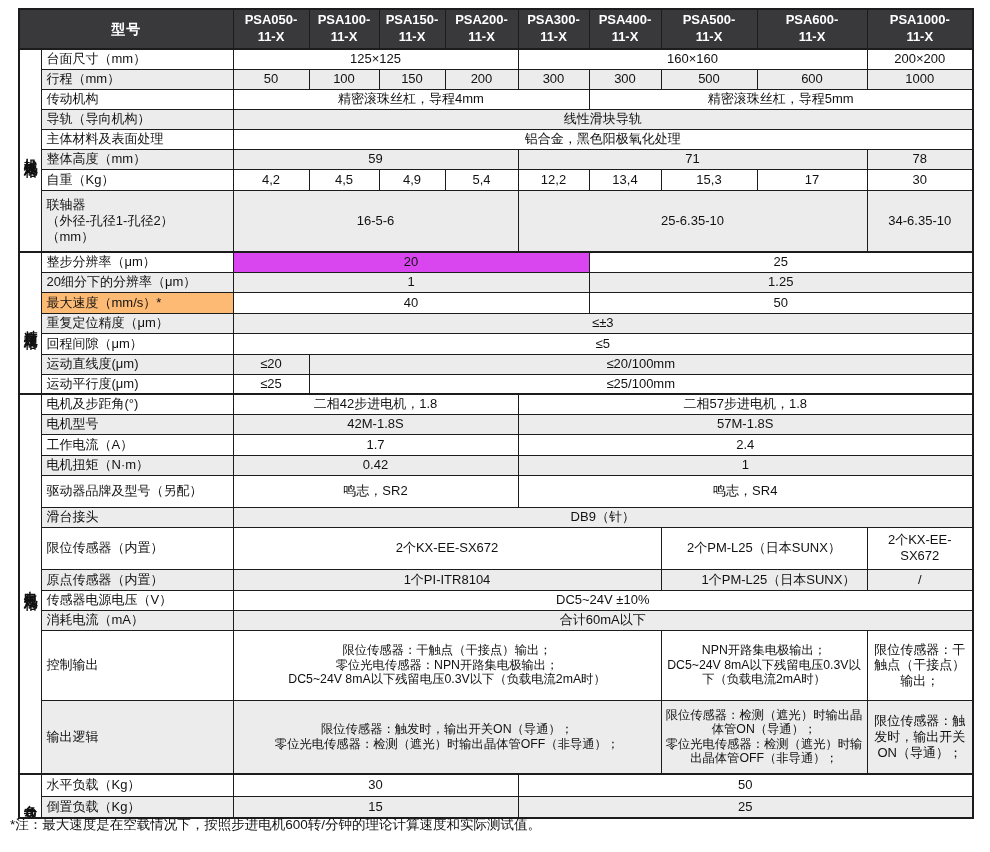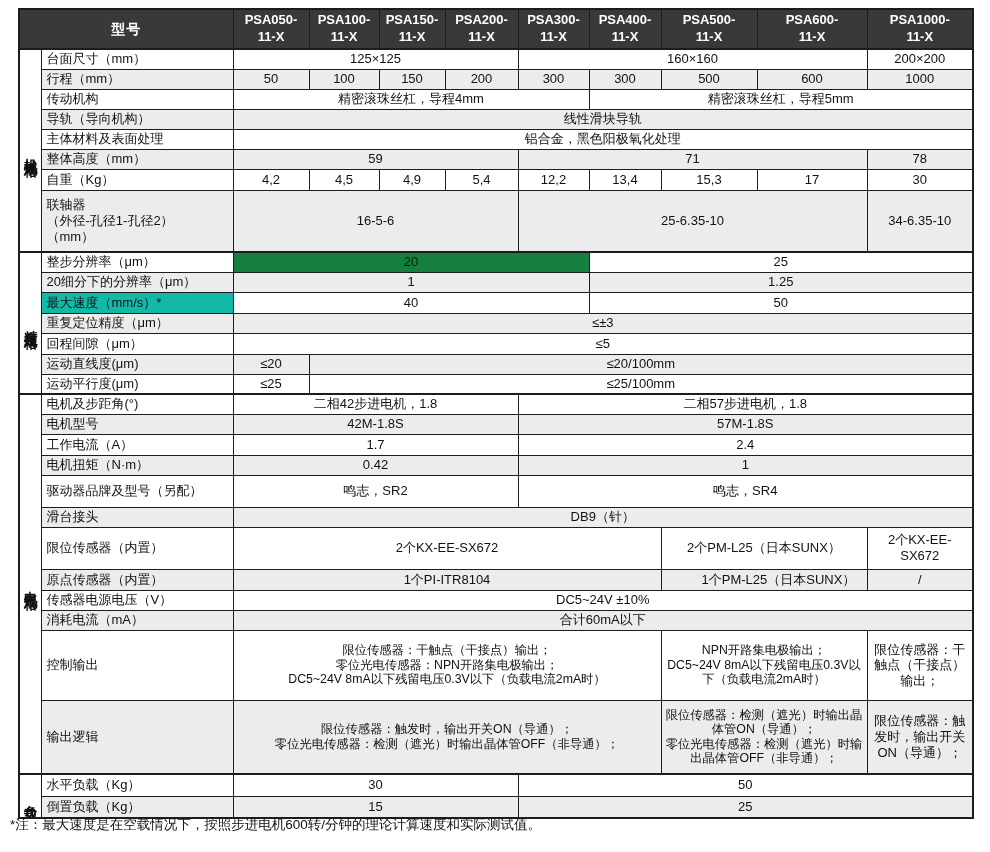--- a/index.html
+++ b/index.html
@@ -135,30 +135,30 @@
           <td class="rowlabel" style="background: rgb(236, 236, 236);">联轴器
 （外径-孔径1-孔径2）
 （mm）</td>
           <td class="val" colspan="4" style="background: rgb(236, 236, 236);">16-5-6</td>
           <td class="val" colspan="4" style="background: rgb(236, 236, 236);">25-6.35-10</td>
           <td class="val" colspan="1" style="background: rgb(236, 236, 236);">34-6.35-10</td>
         </tr>
         <tr class="secstart" style="height: 20px;">
           <td class="sectionlabel" rowspan="7">精度规格</td>
           <td class="rowlabel" style="background: rgb(255, 255, 255);">整步分辨率（μm）</td>
-          <td class="val" colspan="5" style="background: #15803d;">20</td>
+          <td class="val" colspan="5" style="background: #d946ef;">20</td>
           <td class="val" colspan="4" style="background: rgb(255, 255, 255);">25</td>
         </tr>
         <tr style="height: 20px;">
           <td class="rowlabel" style="background: rgb(236, 236, 236);">20细分下的分辨率（μm）</td>
           <td class="val" colspan="5" style="background: rgb(236, 236, 236);">1</td>
           <td class="val" colspan="4" style="background: rgb(236, 236, 236);">1.25</td>
         </tr>
         <tr style="height: 21px;">
-          <td class="rowlabel" style="background: #14b8a6;">最大速度（mm/s）*</td>
+          <td class="rowlabel" style="background: #fdba74;">最大速度（mm/s）*</td>
           <td class="val" colspan="5" style="background: rgb(255, 255, 255);">40</td>
           <td class="val" colspan="4" style="background: rgb(255, 255, 255);">50</td>
         </tr>
         <tr style="height: 20px;">
           <td class="rowlabel" style="background: rgb(236, 236, 236);">重复定位精度（μm）</td>
           <td class="val" colspan="9" style="background: rgb(236, 236, 236);">≤±3</td>
         </tr>
         <tr style="height: 21px;">
           <td class="rowlabel" style="background: rgb(255, 255, 255);">回程间隙（μm）</td>
           <td class="val" colspan="9" style="background: rgb(255, 255, 255);">≤5</td>

